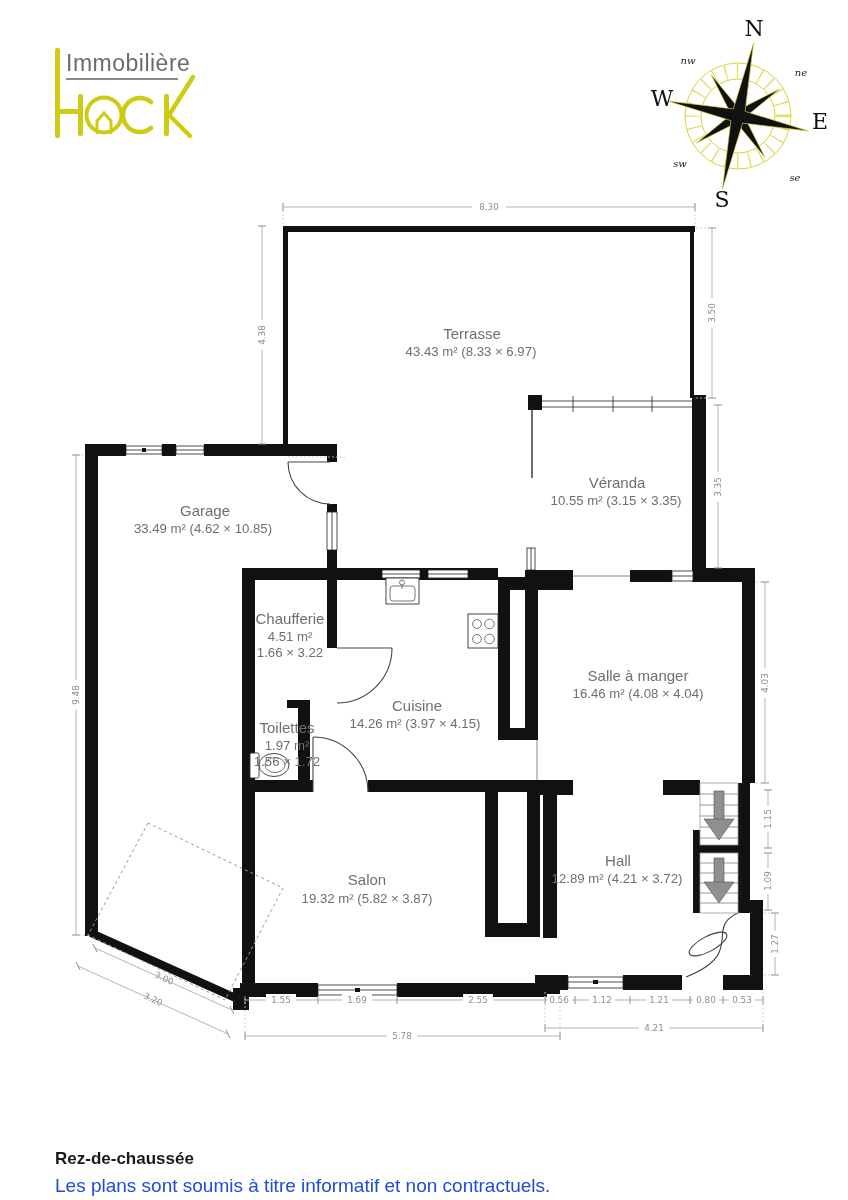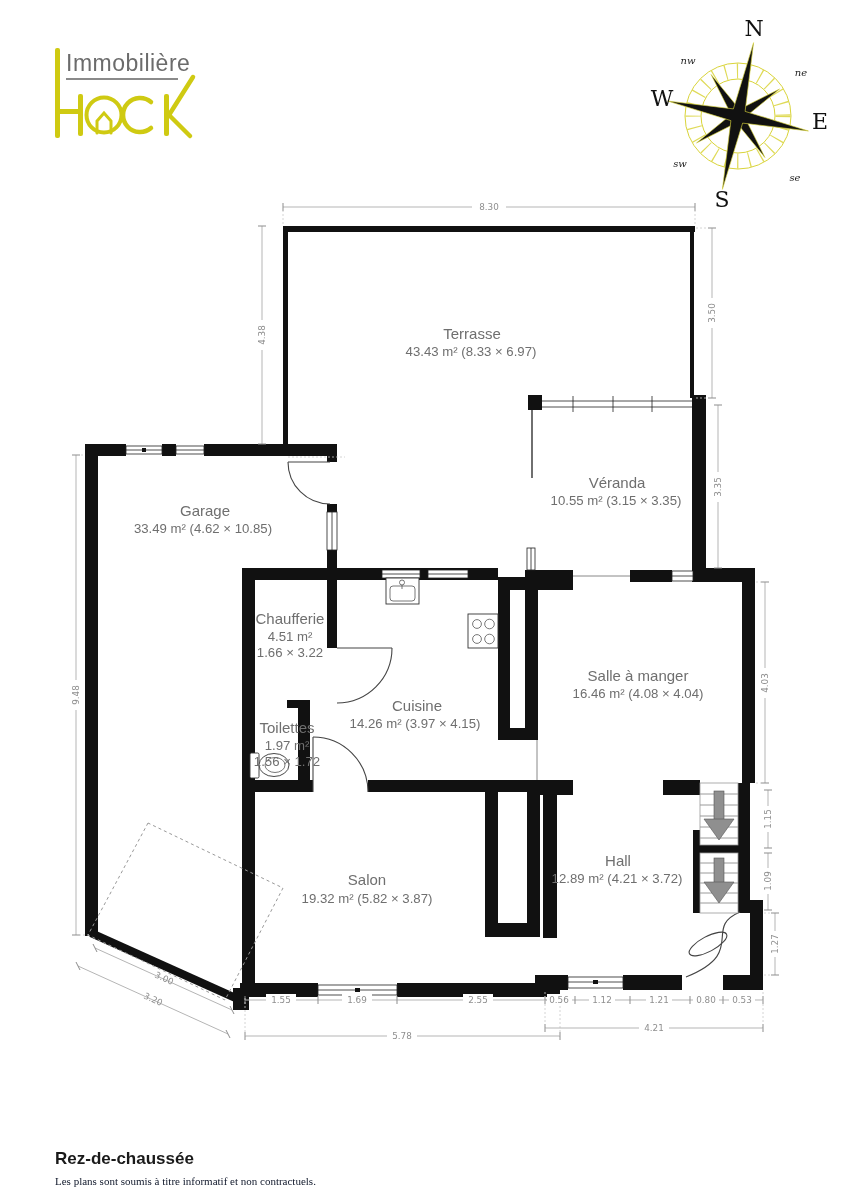--- a/index.html
+++ b/index.html
@@ -26,21 +26,21 @@
   .icon2{fill:none;stroke:#555;stroke-width:0.8;}
   .compass-main{font-family:"DejaVu Serif",serif;font-size:22px;fill:#111;}
   .compass-small{font-family:"DejaVu Serif",serif;font-style:italic;font-size:10px;fill:#222;}
   .ring{fill:none;stroke:#d9d43a;stroke-width:1;}
   .star{fill:#111;stroke:#d9d43a;stroke-width:0.6;}
   .logo-gray{font-family:"Liberation Sans",sans-serif;font-size:23px;fill:#6b6b6b;letter-spacing:0.5px;}
   .logo-yellow{fill:#cfca12;}
   .logo-stroke{stroke:#cfca12;fill:none;stroke-linecap:round;}
   .footer{position:absolute;left:55px;top:1104px;margin-top:45px;}
   .footer-title{font-size:17px;font-weight:bold;color:#1a1a1a;margin:0 0 6px 0;}
-  .footer-note{font-size:11px;color:#0f172a;margin:0;font-family:Liberation Serif, serif;}
+  .footer-note{font-size:19px;color:#1d4ed8;margin:0;}
 </style>
 </head>
 <body>
 
 <div class="page">
 <svg width="848" height="1200" viewBox="0 0 848 1200">
 
   <g transform="translate(52,45)">
     <rect class="logo-yellow" x="3" y="3" width="5" height="90" rx="2"></rect>
     <text class="logo-gray" x="14" y="26">Immobilière</text>

